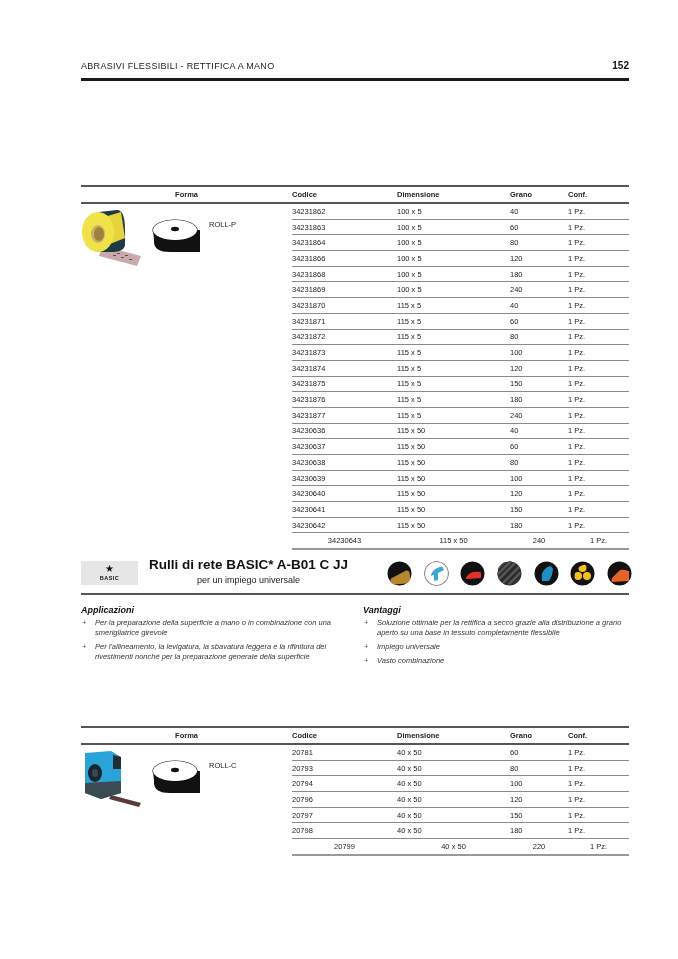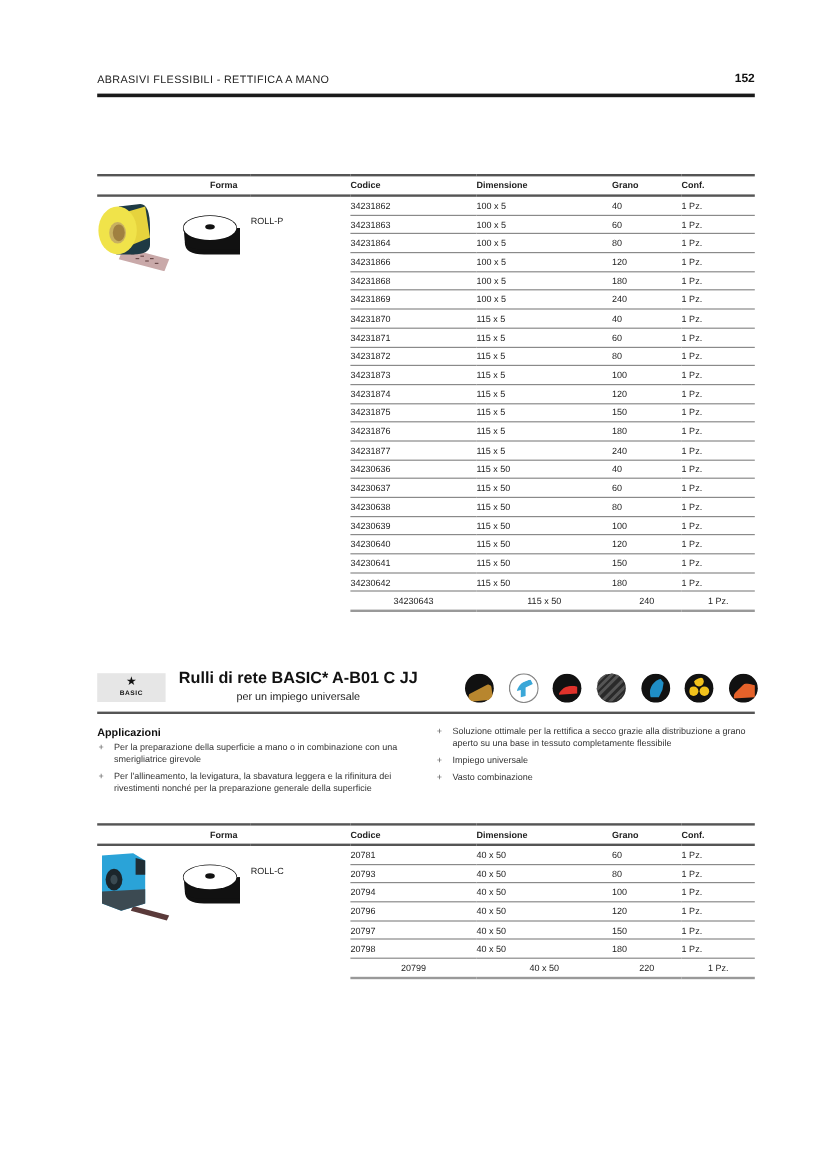--- a/index.html
+++ b/index.html
@@ -4,21 +4,21 @@
 <style>
   html, body { margin: 0; padding: 0; background: #ffffff; }
   body { width: 678px; height: 959px; position: relative; overflow: hidden;
          font-family: "Liberation Sans", sans-serif; color: #1a1a1a; }
 
   .page-header { position: absolute; left: 81px; top: 61px; width: 548px; height: 12px; }
   .page-header .title { position: absolute; left: 0; top: 0; font-size: 9px; letter-spacing: 0.3px; color: #222; }
   .page-header .pagenum { position: absolute; right: 0; top: -1px; font-size: 10px; font-weight: bold; color: #111; }
   .header-rule { position: absolute; left: 81px; top: 78px; width: 548px; height: 3px; background: #1a1a1a; }
 
-  table.prod { position: absolute; left: 81px; width: 548px; border-collapse: collapse; table-layout: fixed; font-size: 7.5px; color: #222; }
+  table.prod { position: absolute; left: 81px; width: 548px; border-collapse: collapse; table-layout: fixed; font-size: 7.5px; color: #222; margin-top: 40px; }
   table.prod th { font-weight: bold; text-align: left; height: 15px; padding: 0; border-top: 2px solid #555; border-bottom: 2px solid #555; font-size: 7.5px; }
   table.prod th.forma { text-align: center; }
   table.prod td { height: 14.7px; padding: 0; vertical-align: middle; }
   table.prod td.c { border-bottom: 1.5px solid #8a8a8a; }
   table.prod tr:last-child td.c { border-bottom: 2px solid #999; text-align: center; }
   table.prod td.img-cell { vertical-align: top; position: relative; }
   table.prod td.type-cell { vertical-align: top; padding-top: 16px; }
   .t1 { top: 145px; }
   .t2 { top: 686px; }
 
@@ -28,21 +28,21 @@
   .basic-badge .star { display: block; font-size: 10px; line-height: 10px; margin-top: 3px; color: #111; }
   .basic-badge .lbl { display: block; font-size: 5.5px; font-weight: bold; letter-spacing: 0.5px; color: #111; margin-top: 1px; }
 
   .section-title { position: absolute; left: 149px; top: 557px; font-size: 13.5px; font-weight: bold; color: #111; }
   .section-sub { position: absolute; left: 149px; top: 575px; font-size: 9px; color: #222; margin-left: 48px; }
   .section-rule { position: absolute; left: 81px; top: 593px; width: 548px; height: 2px; background: #555; }
 
   .icons { position: absolute; left: 387px; top: 561px; width: 245px; height: 26px; display: flex; justify-content: space-between; }
   .icon { width: 25px; height: 25px; border-radius: 50%; position: relative; overflow: hidden; }
 
-  .col { position: absolute; top: 605px; width: 270px; }
+  .col { position: absolute; top: 605px; width: 270px; font-style: italic; }
   .col.left { left: 81px; }
   .col.right { left: 363px; width: 270px; }
   .col h3 { margin: 0 0 3px 0; font-size: 9px; font-weight: bold; color: #111; }
   .col ul { list-style: none; margin: 0; padding: 0; }
   .col li { position: relative; padding-left: 14px; font-size: 7.5px; line-height: 10px; color: #333; margin-bottom: 4px; }
   .col li .bullet { position: absolute; left: 1px; top: 0; color: #555; }
 </style>
 </head>
 <body>
 
@@ -289,20 +289,21 @@
 <div class="section-rule"></div>
 
 <div class="col left">
   <h3>Applicazioni</h3>
   <ul id="app-list">
       <li><span class="bullet">+</span><span>Per la preparazione della superficie a mano o in combinazione con una smerigliatrice girevole</span></li>
       <li><span class="bullet">+</span><span>Per l'allineamento, la levigatura, la sbavatura leggera e la rifinitura dei rivestimenti nonché per la preparazione generale della superficie</span></li>
     </ul>
 </div>
 <div class="col right">
+  <h3>Vantaggi</h3>
   <ul id="van-list">
       <li><span class="bullet">+</span><span>Soluzione ottimale per la rettifica a secco grazie alla distribuzione a grano aperto su una base in tessuto completamente flessibile</span></li>
       <li><span class="bullet">+</span><span>Impiego universale</span></li>
       <li><span class="bullet">+</span><span>Vasto combinazione</span></li>
     </ul>
 </div>
 
 <table class="prod t2" id="table2">
   <colgroup>
     <col style="width:128px">

